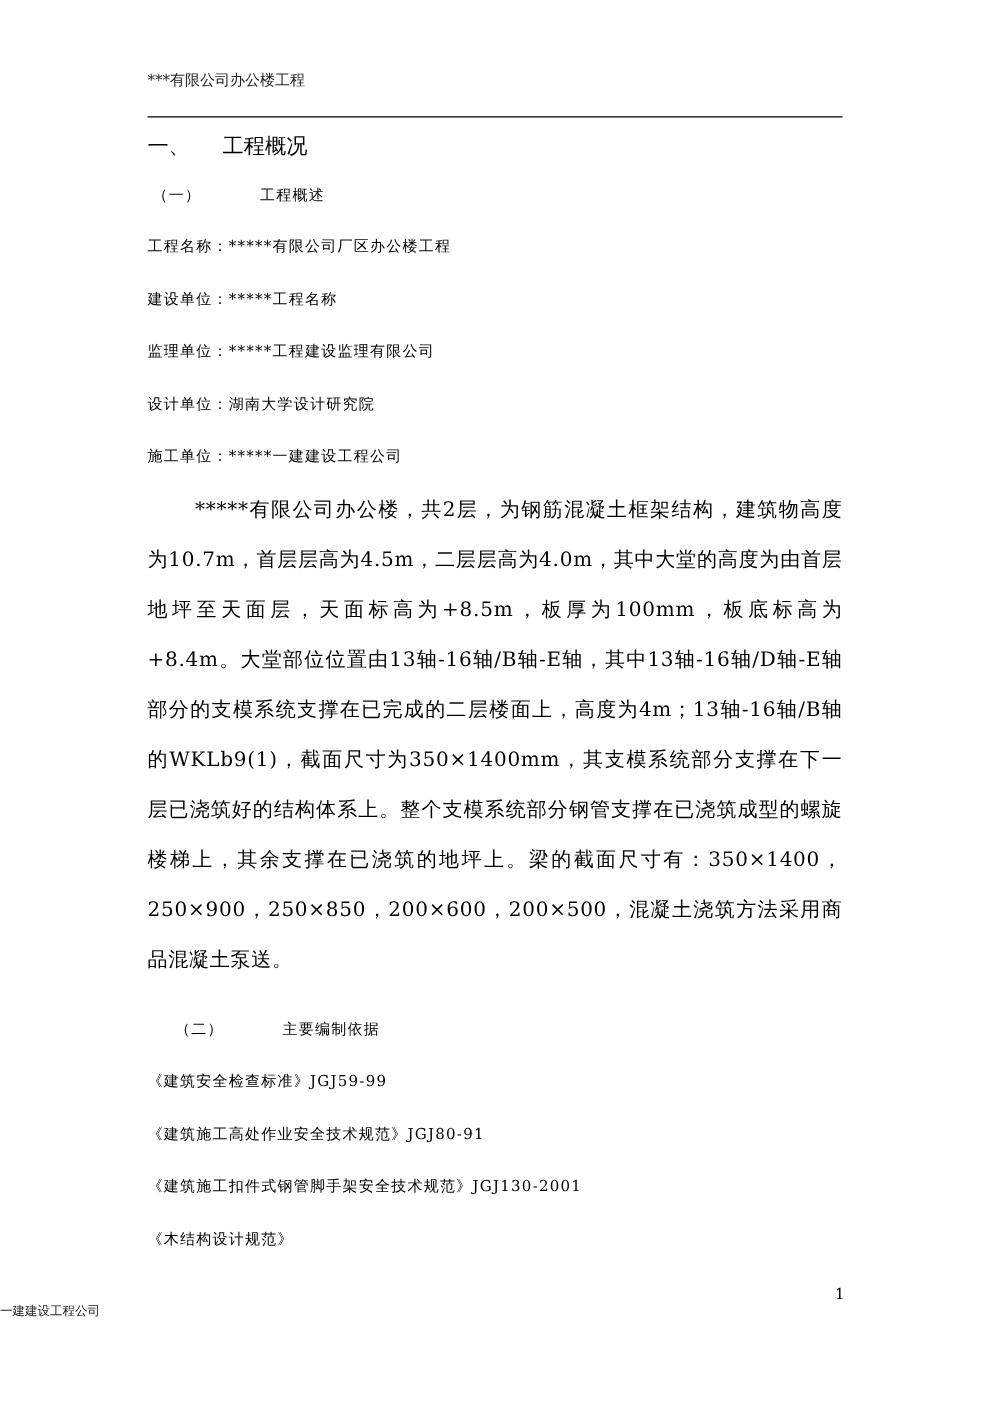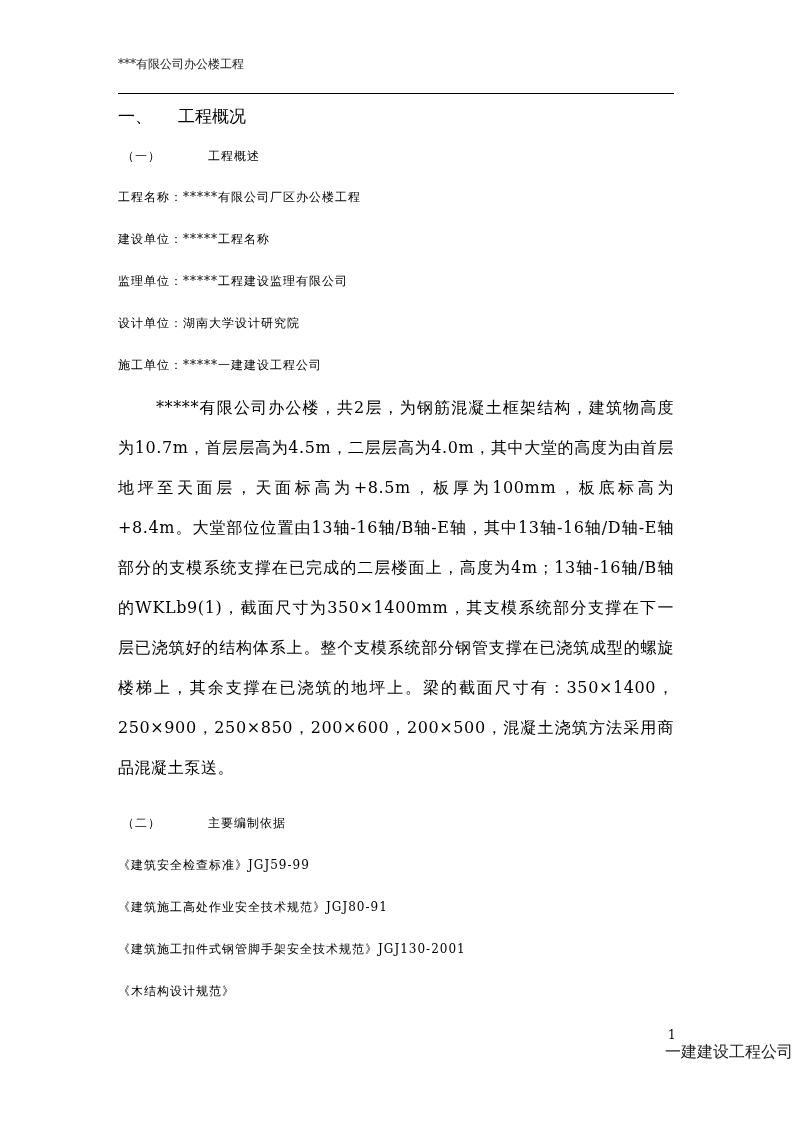--- a/index.html
+++ b/index.html
@@ -8,22 +8,22 @@
   .header { position: absolute; left: 118px; top: 56px; width: 556px;
             font-size: 12px; color: #222; padding-bottom: 20px;
             border-bottom: 1.3px solid #000; }
   .h1 { position: absolute; left: 118px; top: 105px; font-size: 17px; font-weight: normal; }
   .h1 .num { display: inline-block; width: 60px; }
   .line { position: absolute; left: 118px; font-size: 12px; white-space: nowrap; letter-spacing: 1px; }
   .h2 .num { display: inline-block; width: 86px; padding-left: 4px; }
   .para { position: absolute; left: 118px; width: 556px; font-size: 16px;
           line-height: 40px; text-align: justify; text-indent: 38px; letter-spacing: 0.6px; }
   .pagenum { position: absolute; left: 668px; top: 1028px; font-size: 12px; }
-  .footer { position: absolute; left: 0; width: 793px; top: 1042px; text-align: right;
-            font-size: 16px; color: #222; }
+  .footer { position: absolute; left: 0; width: 793px; top: 1042px; text-align: left;
+            font-size: 10px; color: #222; }
 </style>
 </head>
 <body>
 
 <div class="header">***有限公司办公楼工程</div>
 
 <div class="h1">
   <span class="num">一、</span><span>工程概况</span>
 </div>
 
@@ -42,21 +42,21 @@
 </div>
 <div class="line" style="top:315px;">
   <span>设计单位：</span><span>湖南大学设计研究院</span>
 </div>
 <div class="line" style="top:357px;">
   <span>施工单位：</span><span>*****一建建设工程公司</span>
 </div>
 
 <div class="para" style="top:388px;">*****有限公司办公楼，共2层，为钢筋混凝土框架结构，建筑物高度为10.7m，首层层高为4.5m，二层层高为4.0m，其中大堂的高度为由首层地坪至天面层，天面标高为+8.5m，板厚为100mm，板底标高为+8.4m。大堂部位位置由13轴-16轴/B轴-E轴，其中13轴-16轴/D轴-E轴部分的支模系统支撑在已完成的二层楼面上，高度为4m；13轴-16轴/B轴的WKLb9(1)，截面尺寸为350×1400mm，其支模系统部分支撑在下一层已浇筑好的结构体系上。整个支模系统部分钢管支撑在已浇筑成型的螺旋楼梯上，其余支撑在已浇筑的地坪上。梁的截面尺寸有：350×1400，250×900，250×850，200×600，200×500，混凝土浇筑方法采用商品混凝土泵送。</div>
 
-<div class="line h2" style="top:815px;">
+<div class="line h2" style="top:815px;margin-left:18px;">
   <span class="num">（二）</span><span>主要编制依据</span>
 </div>
 
 <div class="line" style="top:857px;">《建筑安全检查标准》JGJ59-99</div>
 <div class="line" style="top:899px;">《建筑施工高处作业安全技术规范》JGJ80-91</div>
 <div class="line" style="top:941px;">《建筑施工扣件式钢管脚手架安全技术规范》JGJ130-2001</div>
 <div class="line" style="top:983px;">《木结构设计规范》</div>
 
 <div class="pagenum">1</div>
 <div class="footer">一建建设工程公司</div>

